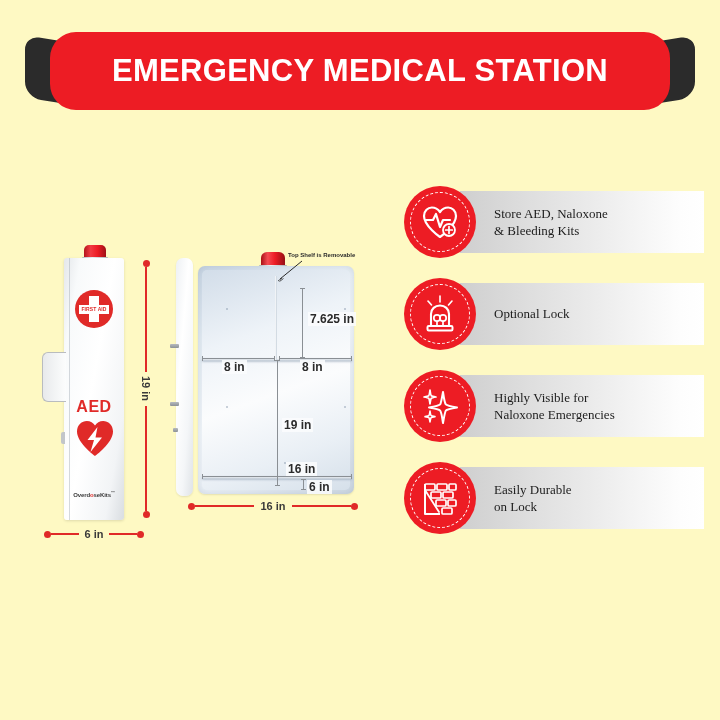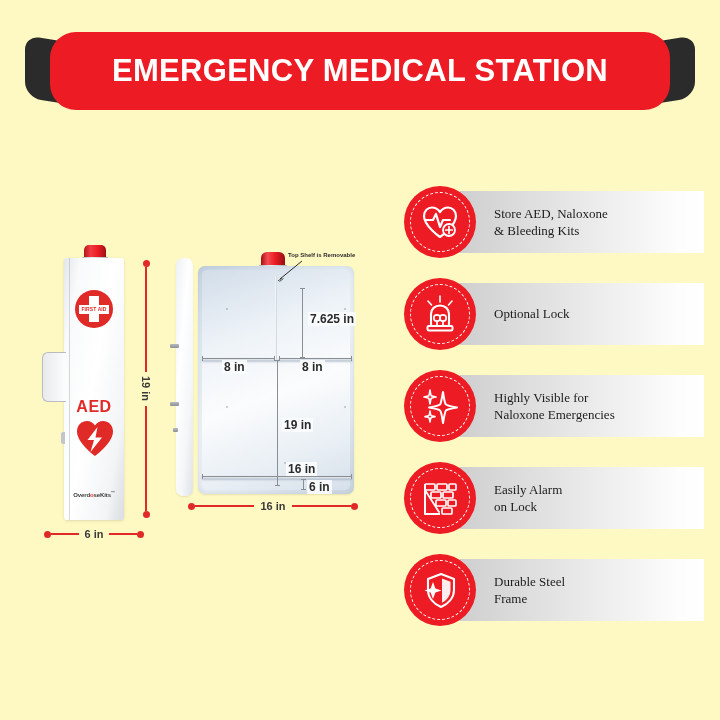--- a/index.html
+++ b/index.html
@@ -645,37 +645,20 @@
               <rect x="16" y="22" width="10" height="6" rx="1"></rect>
               <rect x="28" y="22" width="8" height="6" rx="1"></rect>
               <rect x="22" y="30" width="10" height="6" rx="1"></rect>
             </g>
             <path d="M5 6 L5 36 L20 36" fill="none" stroke="#ffffff" stroke-width="2" stroke-linejoin="round"></path>
             <line x1="5" y1="12" x2="19" y2="34" stroke="#ffffff" stroke-width="1.8" stroke-linecap="round"></line>
           </svg>
         </div>
       </div>
       <div class="feature-text">
-        <div>Easily Alarm</div>
+        <div>Easily Durable</div>
         <div>on Lock</div>
       </div>
     </div>
 
-    <div class="feature-row">
-      <div class="feature-bar"></div>
-      <div class="feature-icon-wrap">
-        <div class="feature-icon-dash"></div>
-        <div class="feature-icon-glyph">
-          <svg viewBox="0 0 40 40" width="40" height="40">
-            <path d="M21 4 L34 9 L34 20 C34 28 28 34 21 37 C14 34 8 28 8 20 L8 9 Z" fill="none" stroke="#ffffff" stroke-width="2.1" stroke-linejoin="round"></path>
-            <path d="M22 8.5 L30.5 11.8 L30.5 20 C30.5 26 26.5 30.5 22 32.8 Z" fill="#ffffff" opacity="0.92"></path>
-            <path d="M13 12 L15.4 18.4 L21.5 20.5 L15.4 22.6 L13 29 L10.6 22.6 L4.5 20.5 L10.6 18.4 Z" fill="#ffffff"></path>
-          </svg>
-        </div>
-      </div>
-      <div class="feature-text">
-        <div>Durable Steel</div>
-        <div>Frame</div>
-      </div>
-    </div>
 
   </div>
 </div>
 
 </body></html>

